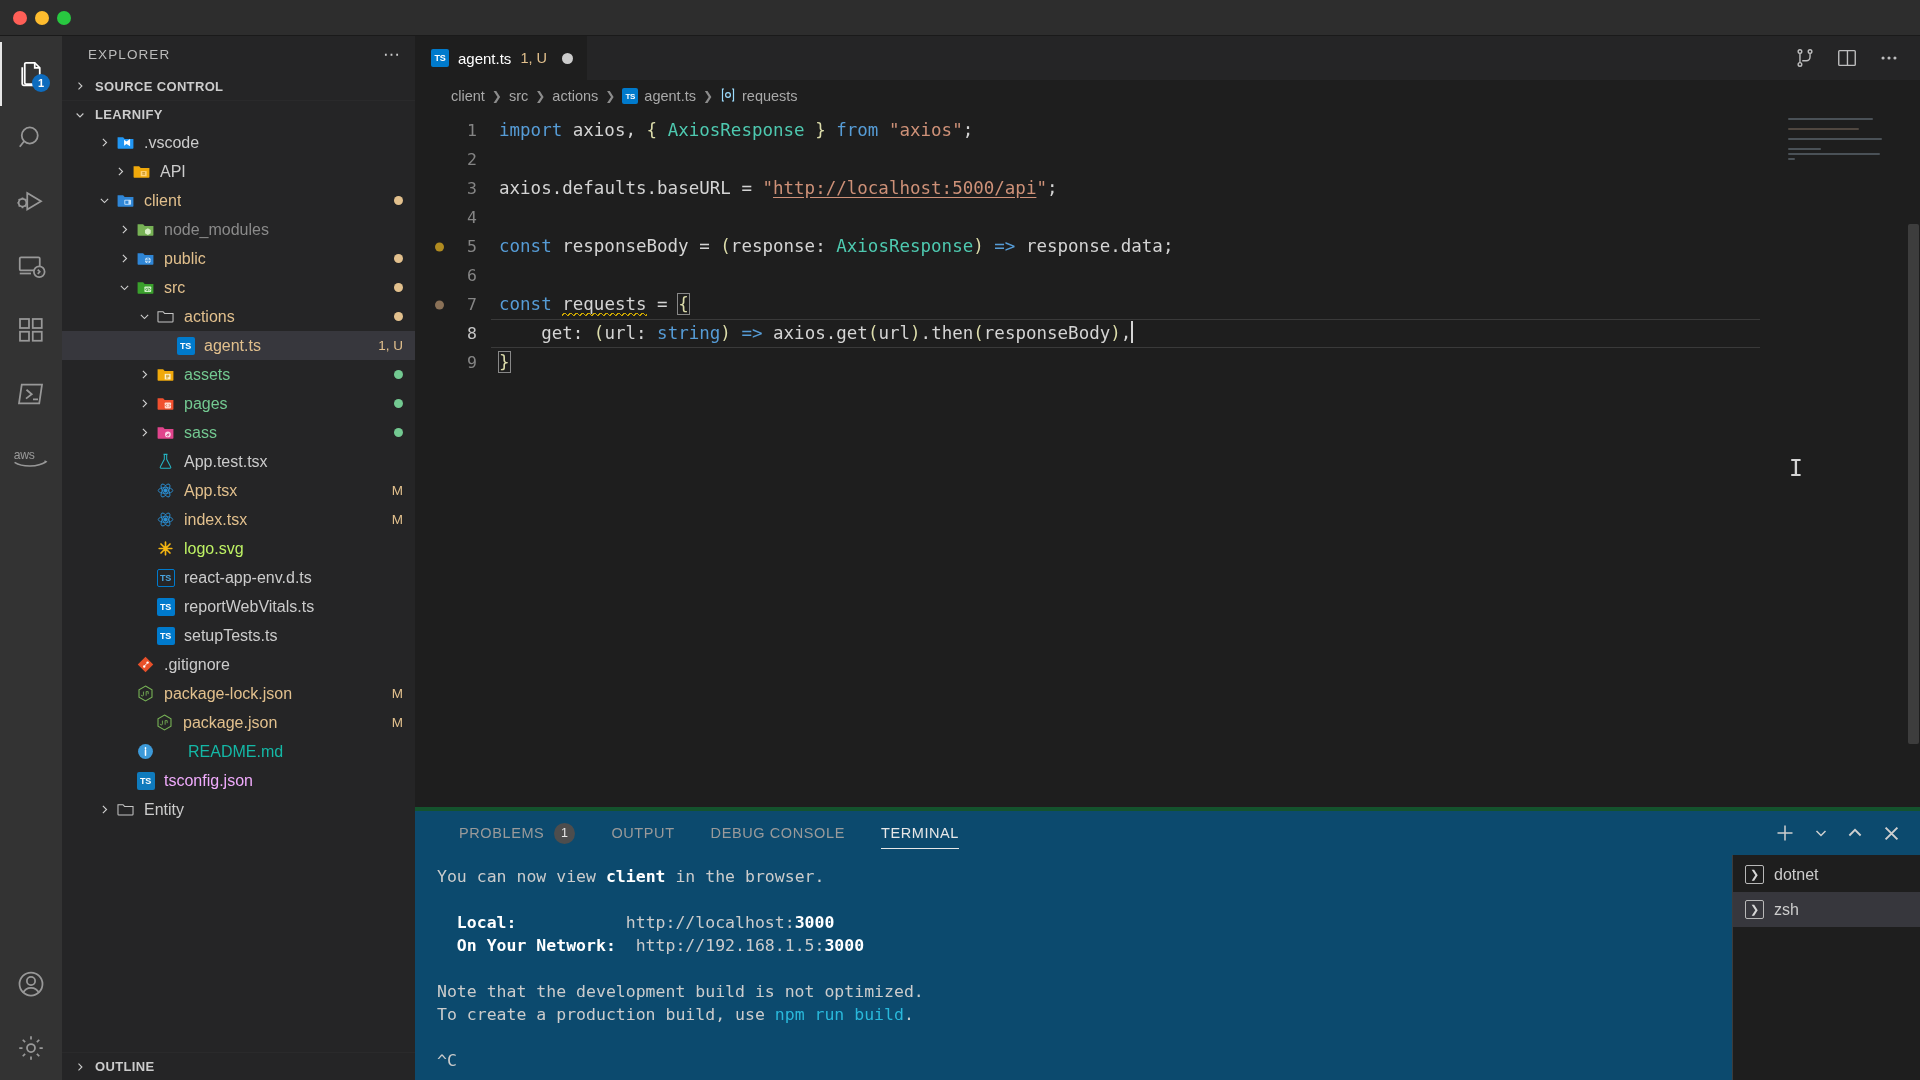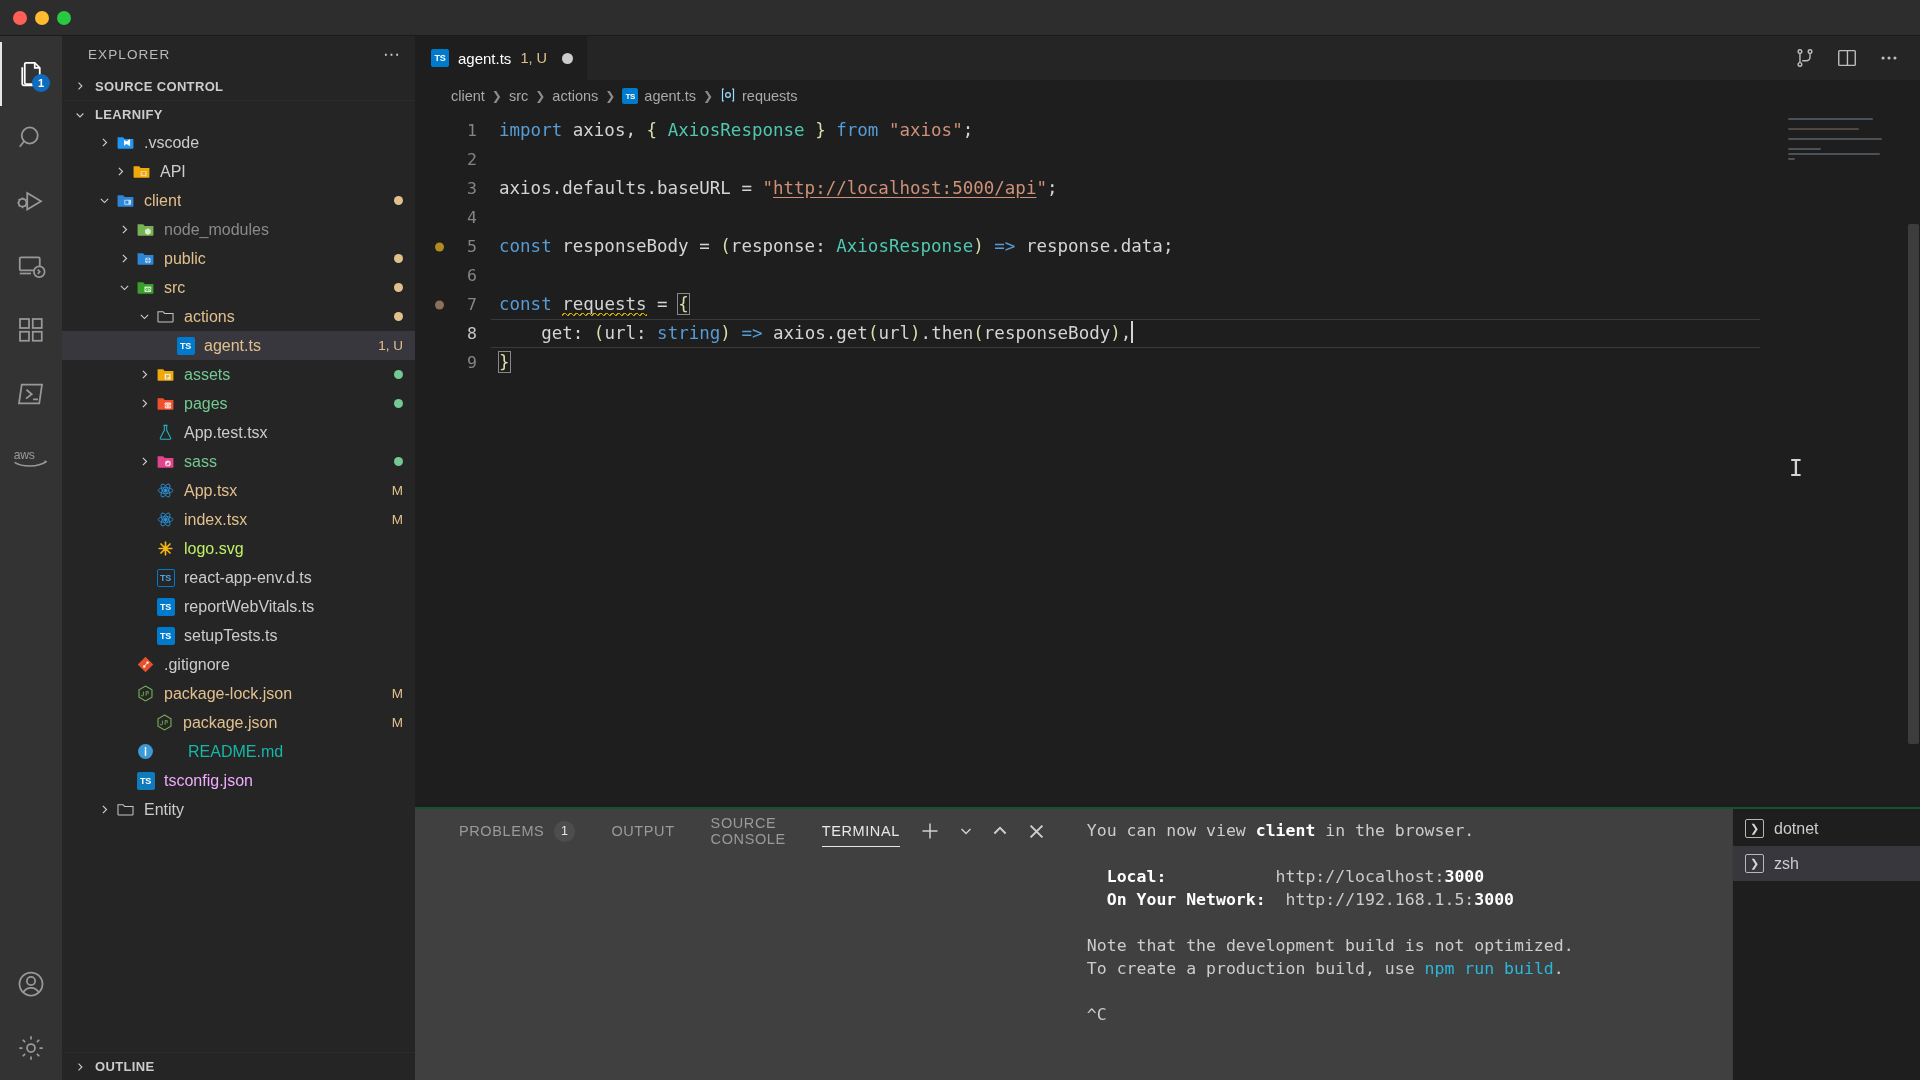--- a/index.html
+++ b/index.html
@@ -192,23 +192,23 @@
   }
   .mm-line { height: 2px; margin-bottom: 3px; border-radius: 1px; }
   .vscroll {
     position: absolute; right: 1px; top: 112px; width: 11px; height: 520px;
     background: rgba(121,121,121,.35); border-radius: 2px;
   }
 
   
   .panel {
     height: 273px; flex: 0 0 273px;
-    background: #404040;
-    border-top: 2px solid #14532d;
-    display: flex; flex-direction: row; min-height: 0;
+    background: #0c4a6e;
+    border-top: 4px solid #14532d;
+    display: flex; flex-direction: column; min-height: 0;
   }
   .panel-head {
     height: 44px; flex: 0 0 44px;
     display: flex; align-items: stretch; justify-content: space-between;
     padding-left: 26px;
   }
   .ptabs { display: flex; align-items: stretch; gap: 0; }
   .ptab {
     display: flex; align-items: center; gap: 10px;
     padding: 0 18px; font-size: 14.5px; letter-spacing: .6px;
@@ -527,43 +527,43 @@
               <svg class="ficon" viewBox="0 0 24 24">
                 <path d="M2 5.5h7l2 2.2h11V19a1 1 0 0 1-1 1H3a1 1 0 0 1-1-1z" fill="#f1502f"></path>
                 <rect x="11" y="10.8" width="8" height="7.4" rx="1" fill="#ffd9cf"></rect>
                 <path d="M13.6 13l-1.3 1.5 1.3 1.5M16.4 13l1.3 1.5-1.3 1.5" stroke="#d23b19" stroke-width=".9" fill="none"></path>
               </svg>
             </span>
             <span class="lbl" style="color: rgb(115, 201, 145);">pages</span>
             <span class="deco"><span class="dot" style="background:#73c991;"></span></span>
           </div>
           <div class="row" style="padding-left: 72px;">
-            <span class="twisty"></span>
-            <span class="fi">
-              <svg class="ficon" viewBox="0 0 24 24" fill="none" stroke="#25b6c4" stroke-width="1.3">
-                <path d="M9.5 3h5M10.5 3v6.2L5.4 19a1 1 0 0 0 .9 1.5h11.4a1 1 0 0 0 .9-1.5L13.5 9.2V3"></path>
-              </svg>
-            </span>
-            <span class="lbl" style="color: rgb(204, 204, 204);">App.test.tsx</span>
-          </div>
-          <div class="row" style="padding-left: 72px;">
             <span class="twisty">
               <svg width="13" height="13" viewBox="0 0 16 16" fill="none" stroke="currentColor" stroke-width="1.4">
                 <path d="M6 3.5L10.5 8 6 12.5"></path>
               </svg>
             </span>
             <span class="fi">
               <svg class="ficon" viewBox="0 0 24 24">
                 <path d="M2 5.5h7l2 2.2h11V19a1 1 0 0 1-1 1H3a1 1 0 0 1-1-1z" fill="#e0448c"></path>
                 <circle cx="15" cy="14.4" r="3.6" fill="#fbd6e8"></circle>
                 <path d="M13.3 15.8c1.8-2.5 3.5-1.2 2.4.3-.9 1.2-2.6.1-1.1-1.5 1.2-1.2 2.4-.5 2.4-.5" stroke="#c22c72" stroke-width=".9" fill="none"></path>
               </svg>
             </span>
             <span class="lbl" style="color: rgb(115, 201, 145);">sass</span>
             <span class="deco"><span class="dot" style="background:#73c991;"></span></span>
+          </div>
+          <div class="row" style="padding-left: 72px;">
+            <span class="twisty"></span>
+            <span class="fi">
+              <svg class="ficon" viewBox="0 0 24 24" fill="none" stroke="#25b6c4" stroke-width="1.3">
+                <path d="M9.5 3h5M10.5 3v6.2L5.4 19a1 1 0 0 0 .9 1.5h11.4a1 1 0 0 0 .9-1.5L13.5 9.2V3"></path>
+              </svg>
+            </span>
+            <span class="lbl" style="color: rgb(204, 204, 204);">App.test.tsx</span>
           </div>
           <div class="row" style="padding-left: 72px;">
             <span class="twisty"></span>
             <span class="fi">
               <svg class="ficon" viewBox="0 0 24 24" fill="none" stroke="#2a8fd4" stroke-width="1.1">
                 <circle cx="12" cy="12" r="2.1" fill="#2a8fd4"></circle>
                 <ellipse cx="12" cy="12" rx="9.2" ry="3.7"></ellipse>
                 <ellipse cx="12" cy="12" rx="9.2" ry="3.7" transform="rotate(60 12 12)"></ellipse>
                 <ellipse cx="12" cy="12" rx="9.2" ry="3.7" transform="rotate(120 12 12)"></ellipse>
               </svg>
@@ -834,21 +834,21 @@
         <div class="panel-head">
           <div class="ptabs">
             <div class="ptab">
               <span>PROBLEMS</span>
               <span class="pbadge">1</span>
             </div>
             <div class="ptab">
               <span>OUTPUT</span>
             </div>
             <div class="ptab">
-              <span>SOURCE CONSOLE</span>
+              <span>DEBUG CONSOLE</span>
             </div>
             <div class="ptab active">
               <span>TERMINAL</span>
             </div>
           </div>
           <div class="panel-actions">
             <span class="pbtn">
               <svg width="24" height="24" viewBox="0 0 24 24" fill="none" stroke="currentColor" stroke-width="1.5">
                   <path d="M12 4.5v15M4.5 12h15"></path>
                 </svg>

